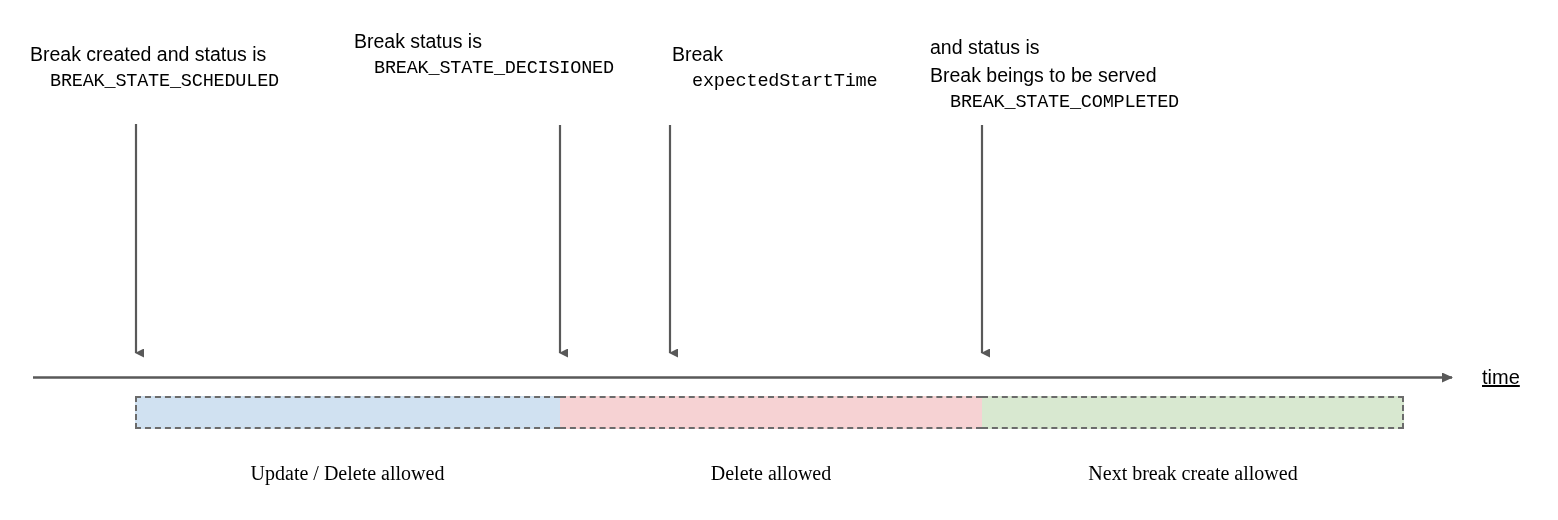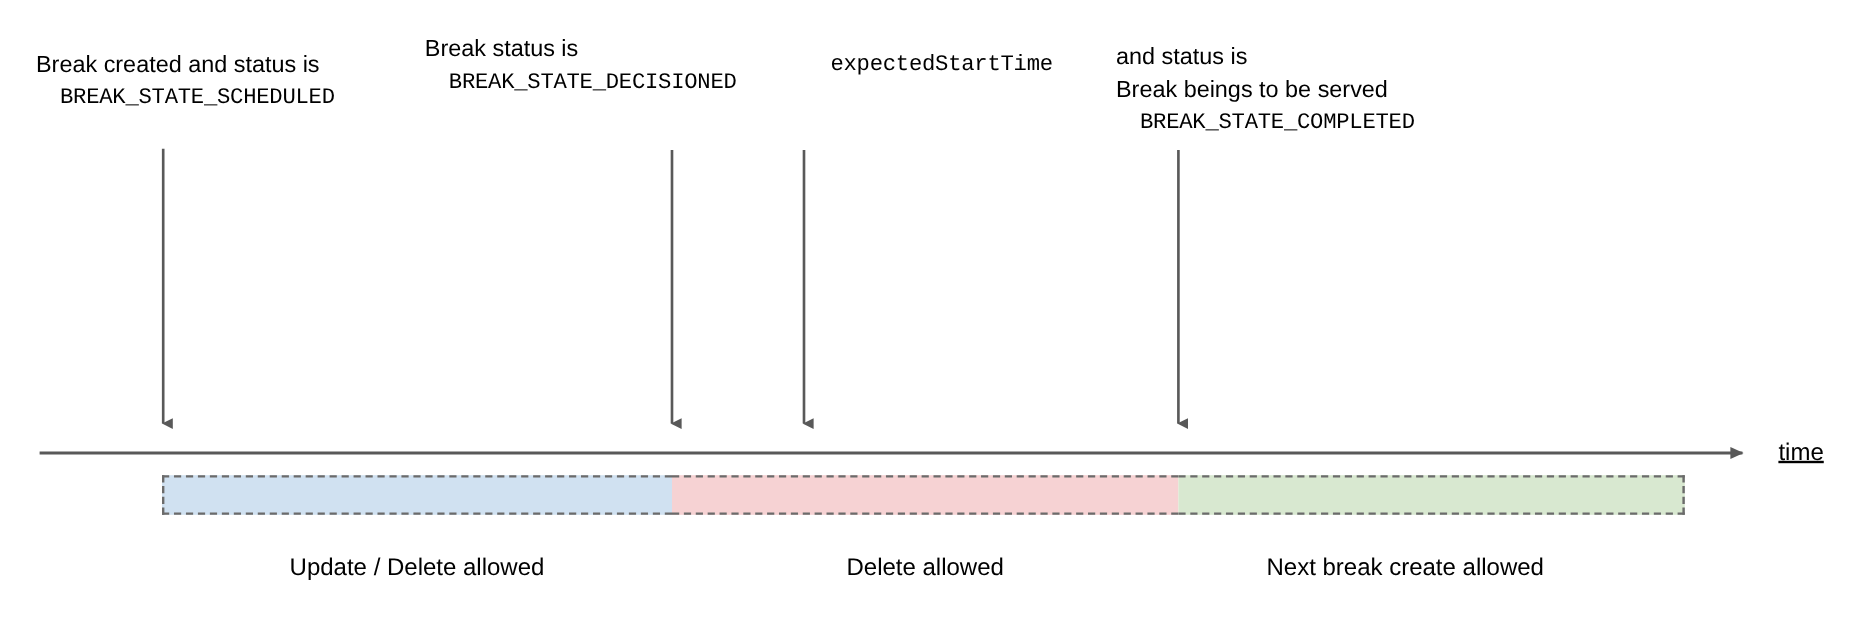--- a/index.html
+++ b/index.html
@@ -26,41 +26,42 @@
   .time-label{position:absolute;left:1482px;top:365px;font-size:20px;line-height:24px;text-decoration:underline;}
 
   
   .bar{position:absolute;left:135px;top:396px;height:33px;display:flex;}
   .seg{box-sizing:border-box;height:33px;border:2px dashed #6b6b6b;}
   .seg + .seg{border-left:none;}
   .seg.first{border-right:none;}
   .seg.mid{border-right:none;}
 
   
-  .caption{position:absolute;top:461px;font-size:20px;line-height:24px;text-align:center;white-space:nowrap;}
+  .caption{position:absolute;top:461px;font-size:20px;line-height:24px;text-align:center;white-space:nowrap;font-family:Liberation Serif, serif;}
   .cap-0{left:135px;width:425px;}
   .cap-1{left:560px;width:422px;}
-  .cap-2{left:960px;width:422px;}
+  .cap-2{left:982px;width:422px;}
 </style>
 </head>
 <body>
 
 <div class="stage">
 
   <div class="label lbl-0">
     <div class="sans">Break created and status is</div>
     <div class="mono">BREAK_STATE_SCHEDULED</div>
   </div>
 
   <div class="label lbl-1">
     <div class="sans">Break status is</div>
     <div class="mono">BREAK_STATE_DECISIONED</div>
   </div>
 
   <div class="label lbl-2">
+    <div class="sans">Break</div>
     <div class="mono">expectedStartTime</div>
   </div>
 
   <div class="label lbl-3">
     <div class="sans">and status is</div>
     <div class="sans">Break beings to be served</div>
     <div class="mono">BREAK_STATE_COMPLETED</div>
   </div>
 
   <svg class="vec" viewBox="0 0 1558 520">

